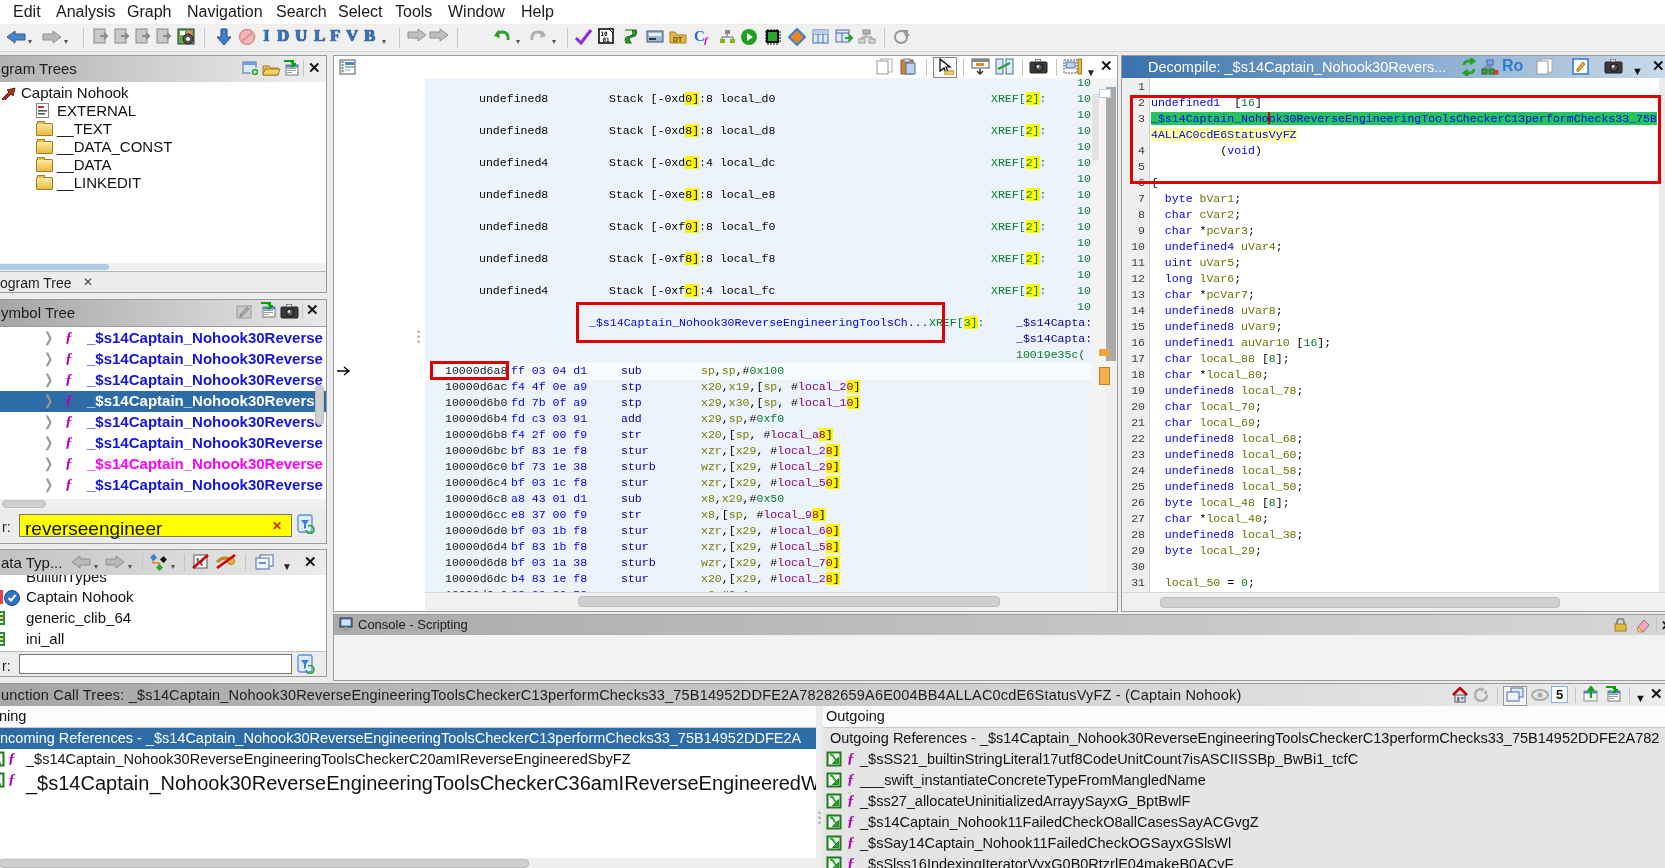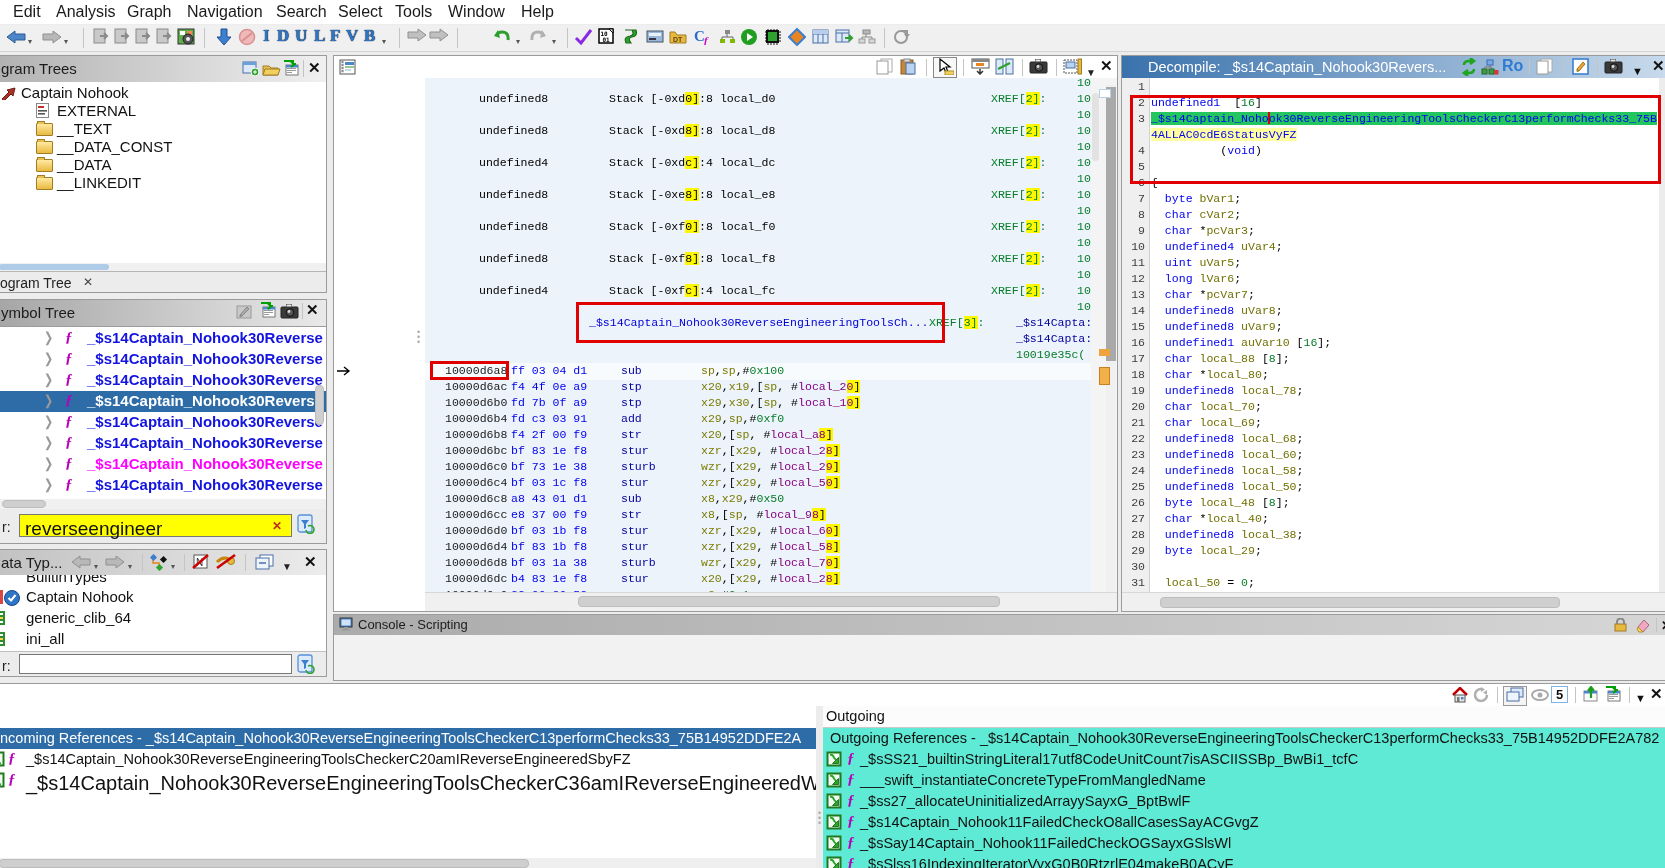--- a/index.html
+++ b/index.html
@@ -910,20 +910,23 @@
           <path d="M3 10 L9 3 L14 8 L8 15 Z" fill="#f0a8c0" stroke="#b06080"></path>
           <path d="M3 10 L8 15 L4 15 Q1 13 3 10 Z" fill="#f8d860" stroke="#b09020"></path>
         </svg>
       </div>
       <div style="position: absolute; left: 1322px; top: 3px; width: 1px; height: 14px; background: rgb(196, 196, 196);"></div>
       <div style="position: absolute; left: 1327px; top: 1px; width: 14px; height: 16px;"><span style="font-size:13px;font-weight:bold;color:#111">✕</span></div>
     </div>
 </div>
 
 <div class="panel" id="fct" style="left:-2px;top:683px;width:1668px;height:187px">
+  <div class="ptitle" style="font-size:14.5px;letter-spacing:0.18px;background:linear-gradient(to right,#a6a6a6,#ededed)">
+      <span style="position:absolute;left:2px">unction Call Trees: _$s14Captain_Nohook30ReverseEngineeringToolsCheckerC13performChecks33_75B14952DDFE2A78282659A6E004BB4ALLAC0cdE6StatusVyFZ -  (Captain Nohook)</span>
+    </div>
   <div id="fct-icons" class="abs" style="left:0;top:0;right:0;height:22px">
       <div style="position: absolute; left: 1452px; top: 3px; width: 18px; height: 16px;">
         <svg width="18" height="16" style="position:absolute;left:0;top:0">
           <path d="M2 8 L9 1 L16 8" stroke="#c00000" stroke-width="2.5" fill="none"></path>
           <rect x="4" y="8" width="10" height="7" fill="#e8e8e8" stroke="#555"></rect>
           <rect x="6" y="10" width="2.5" height="5" fill="#777"></rect>
           <rect x="10" y="10" width="2.5" height="2.5" fill="#4a86c8"></rect>
         </svg>
       </div>
       <div style="position: absolute; left: 1474px; top: 3px; width: 17px; height: 16px;">
@@ -966,20 +969,23 @@
           <rect x="3" y="5" width="12" height="2.5" fill="#4a86c8"></rect>
           <path d="M4 8.5 H13 M4 10.5 H13 M4 12.5 H9" stroke="#999"></path>
           <path d="M1 1 H10 V4 M10 4 L13 4 M8 1.5 L11 4.5 L8 7" stroke="#00a000" stroke-width="2" fill="none"></path>
         </svg>
       </div>
       <div style="position: absolute; left: 1630px; top: 3px; width: 1px; height: 16px; background: rgb(196, 196, 196);"></div>
       <div style="position: absolute; left: 1636px; top: 4px; width: 12px; height: 12px;"><span style="font-size:11px;color:#111">▼</span></div>
       <div style="position: absolute; left: 1651px; top: 1px; width: 16px; height: 18px;"><span style="font-size:15px;font-weight:bold;color:#111;font-family:'Liberation Sans'">✕</span></div>
     </div>
   <div class="abs" style="left:0;top:22px;width:817px;bottom:0;background:#fff;overflow:hidden">
+    <div class="abs" style="left:0;top:0;width:100%;height:21px;background:#fcfcfc;border-bottom:1px solid #c9c9c9">
+        <span style="position:absolute;left:0;top:2px;font-size:14.5px;color:#111">ning</span>
+      </div>
     <div class="abs" style="left:0;top:22px;width:100%;height:21px;background:#2e6ca8">
         <span style="position:absolute;left:1px;top:2px;font-size:14.5px;color:#fff;white-space:nowrap">ncoming References - _$s14Captain_Nohook30ReverseEngineeringToolsCheckerC13performChecks33_75B14952DDFE2A</span>
       </div>
     <div class="abs inrow" style="left:0;top:43px;width:100%;height:21px">
         <svg style="position:absolute;left:-10px;top:2px" width="16" height="16">
           <rect x="1.5" y="1.5" width="13" height="13" fill="#f2faf2" stroke="#1e7a1e" stroke-width="2"></rect>
           <path d="M12 12.5 C7 12.5 9.5 8.5 6 7.5" stroke="#28a828" stroke-width="2" fill="none"></path>
           <path d="M3.5 9.5 L3.5 3.5 L9.5 3.5 L3.5 9.5 Z" fill="#28a828" stroke="#0f5f0f" stroke-width="0.8"></path>
         </svg>
         <span class="ef" style="position:absolute;left:9px;top:1px;font-size:15px">ƒ</span>
@@ -994,21 +1000,21 @@
         <span class="ef" style="position:absolute;left:9px;top:1px;font-size:15px">ƒ</span>
         <span style="position:absolute;left:27px;top:2px;font-size:20px;color:#111;white-space:nowrap">_$s14Captain_Nohook30ReverseEngineeringToolsCheckerC36amIReverseEngineeredWithFailedChecksSb07reverseIngin</span>
       </div>
     <div class="abs" style="left:0;bottom:0;width:100%;height:11px;background:#efefef">
         <div class="thumb" style="left:0;top:1px;width:530px;height:9px"></div>
       </div>
   </div>
   <div class="abs" style="left:817px;top:22px;width:7px;bottom:0;background:#ececec">
       <div style="position:absolute;left:2px;top:105px;width:3px;color:#aaa;font-size:9px;line-height:5px">•<br>•<br>•</div>
     </div>
-  <div class="abs" style="left:824px;top:22px;right:0;bottom:0;background:#5eead4">
+  <div class="abs" style="left:824px;top:22px;right:0;bottom:0;background:#e5e5e5">
     <div class="abs" style="left:0;top:0;width:100%;height:21px;background:#fcfcfc;border-bottom:1px solid #c9c9c9">
         <span style="position:absolute;left:3px;top:2px;font-size:14.5px;color:#111">Outgoing</span>
       </div>
     <div id="out-rows">
         <div class="abs" style="left: 0px; top: 22px; width: 100%; height: 21px;">
           <span style="position:absolute;left:7px;top:2px;font-size:14.5px;color:#111;white-space:nowrap">Outgoing References - _$s14Captain_Nohook30ReverseEngineeringToolsCheckerC13performChecks33_75B14952DDFE2A782</span>
         </div>
         <div class="abs" style="left: 0px; top: 43px; width: 100%; height: 21px;">
           <svg style="position:absolute;left:3px;top:2px" width="16" height="16">
             <rect x="1.5" y="1.5" width="13" height="13" fill="#f2faf2" stroke="#1e7a1e" stroke-width="2"></rect>

